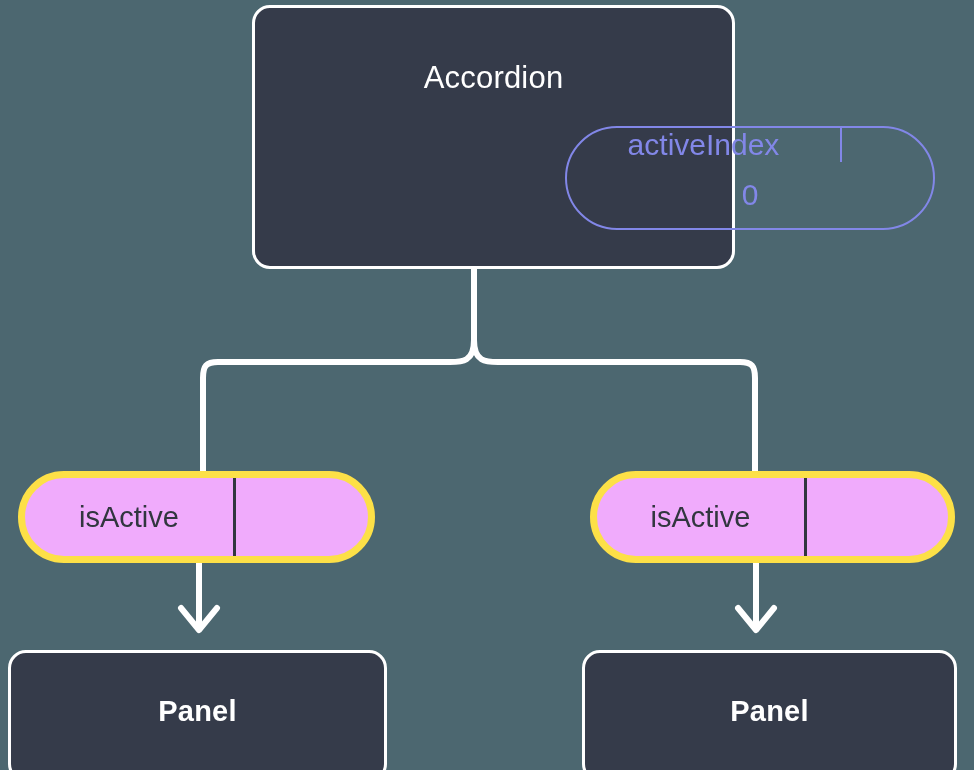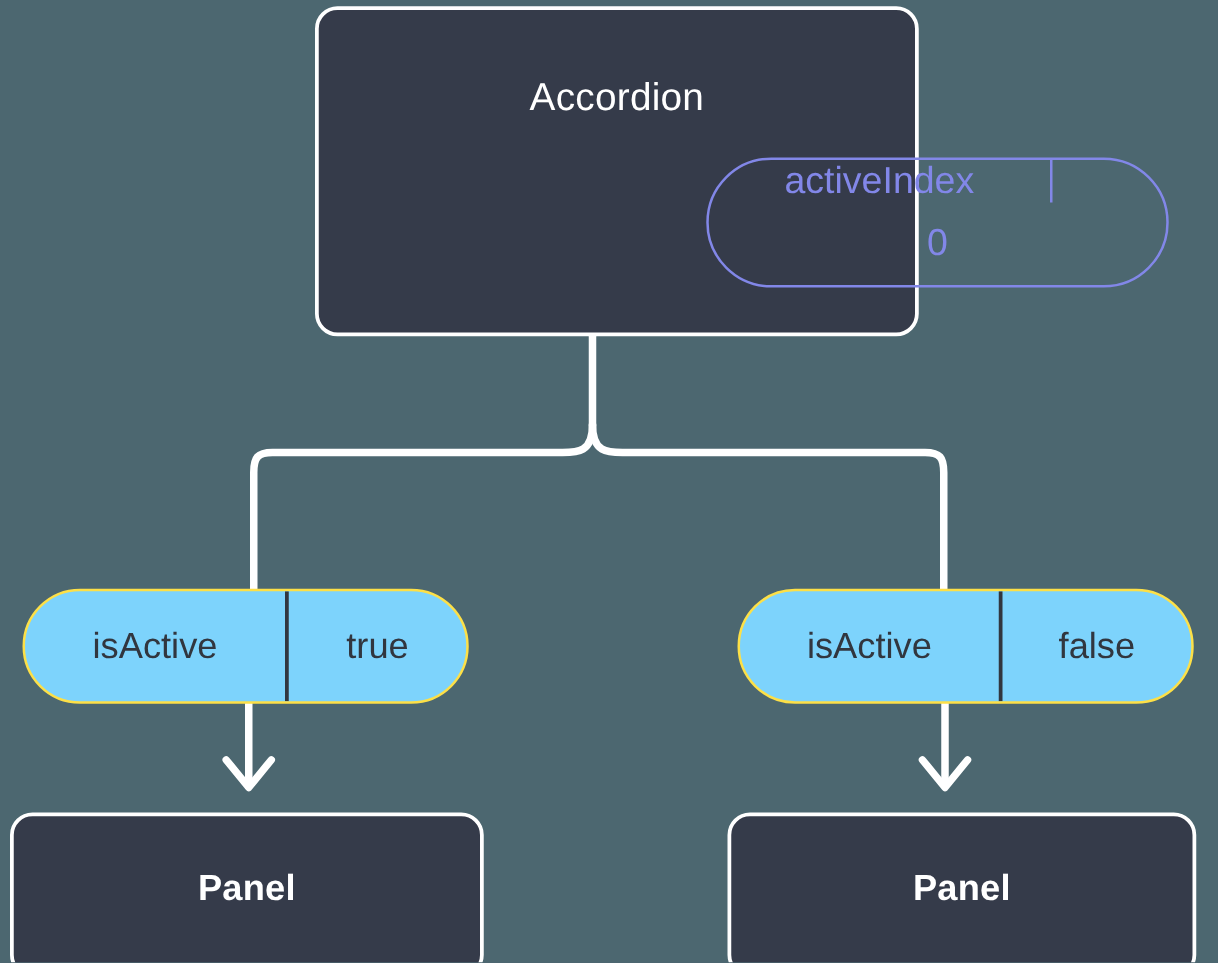--- a/index.html
+++ b/index.html
@@ -112,22 +112,22 @@
     border-right: 2px solid #8287e8;
   }
   #pill-activeindex .pill-val {
     flex: 1 1 auto;
     color: #8287e8;
     font-size: 30px;
   }
 
   
   .pill-filled {
-    background: #7dd3fc;
-    border: 2px solid #fde047;
+    background: #f0abfc;
+    border: 7px solid #fde047;
     height: 92px;
   }
   .pill-filled .pill-key,
   .pill-filled .pill-val {
     color: #31363f;
     font-size: 29px;
   }
   #pill-left {
     left: 18px;
     top: 471px;
@@ -183,26 +183,24 @@
     <div class="node-title">Accordion</div>
 
     <div class="pill" id="pill-activeindex">
       <span class="pill-key">activeIndex</span>
       <span class="pill-val">0</span>
     </div>
   </div>
 
   <div class="pill pill-filled" id="pill-left">
     <span class="pill-key">isActive</span>
-    <span class="pill-val">true</span>
   </div>
 
   <div class="pill pill-filled" id="pill-right">
     <span class="pill-key">isActive</span>
-    <span class="pill-val">false</span>
   </div>
 
   <div class="node-box" id="panel-left-box">
     <div class="panel-label">Panel</div>
   </div>
 
   <div class="node-box" id="panel-right-box">
     <div class="panel-label">Panel</div>
   </div>
 

